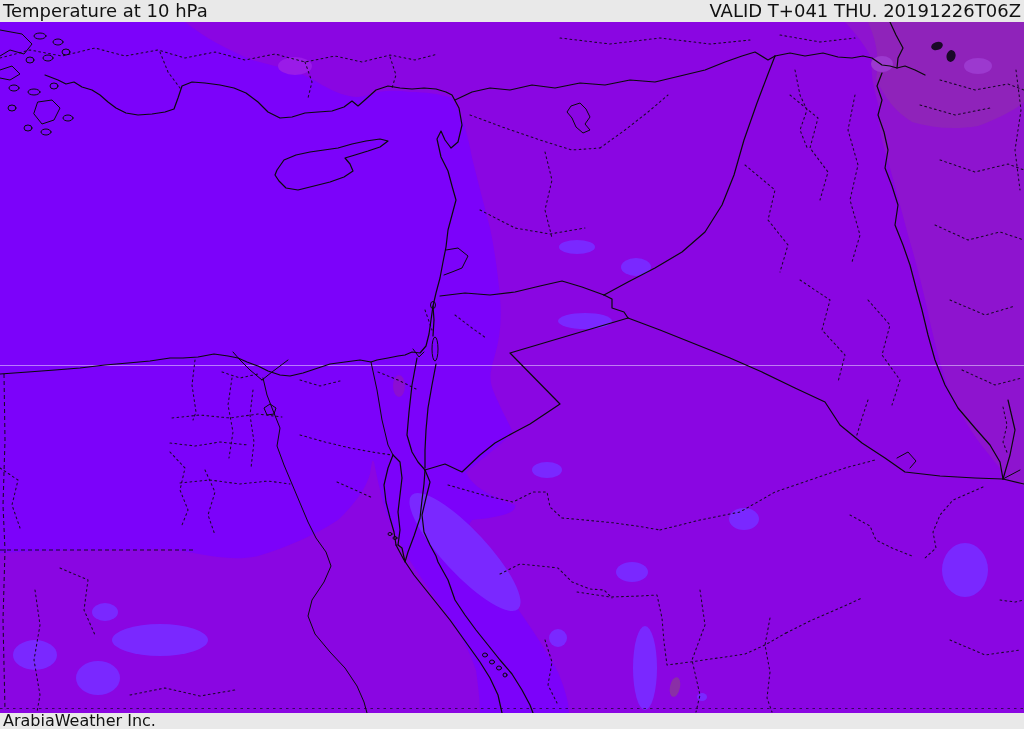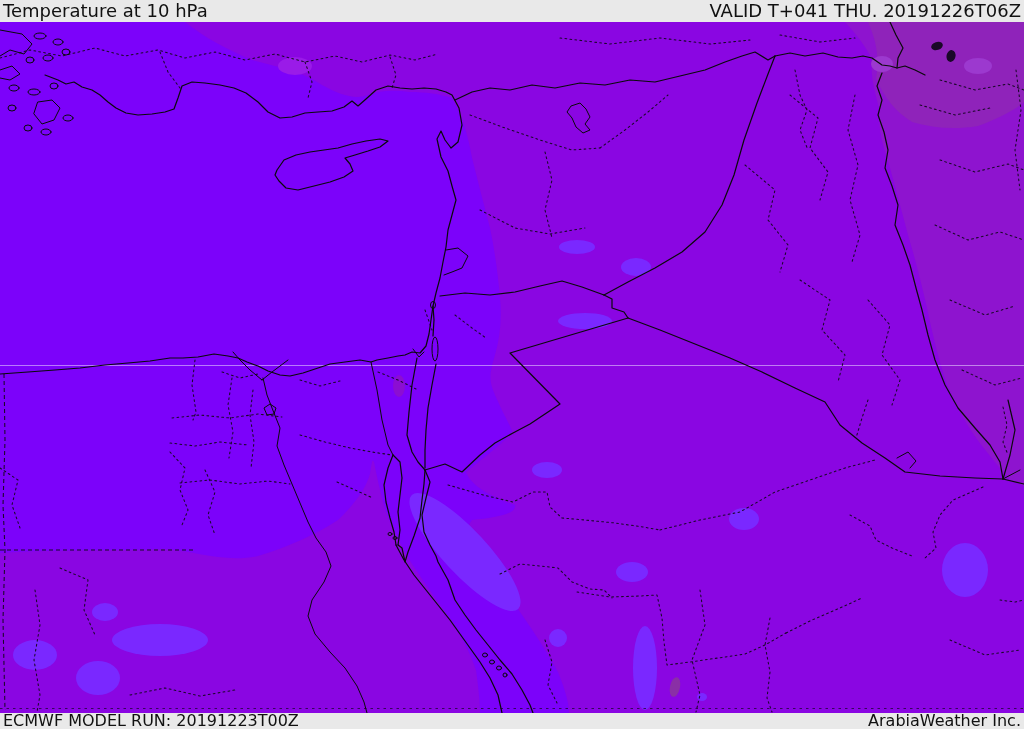--- a/index.html
+++ b/index.html
@@ -254,17 +254,16 @@
       <ellipse class="lake" cx="433" cy="305" rx="2.5" ry="3.5"></ellipse>
       <ellipse class="lake" cx="435" cy="349" rx="3" ry="12"></ellipse>
       <path class="lake" d="M571,106 580,103 586,109 590,117 585,124 590,130 583,133 576,127 572,118 567,112 Z"></path>
       <path class="lake" d="M264,408 270,404 276,408 274,414 267,415 Z"></path>
       <ellipse class="lakefill" cx="937" cy="46" rx="6" ry="4" transform="rotate(-18 937 46)"></ellipse>
       <ellipse class="lakefill" cx="951" cy="56" rx="4.5" ry="6" transform="rotate(12 951 56)"></ellipse>
     </g>
   </svg>
 
   <div class="bar bottom">
-    <span>ECMWF MODEL RUN: 20191223T00Z</span>
     <span>ArabiaWeather Inc.</span>
   </div>
 
 </div>
 
 </body></html>

